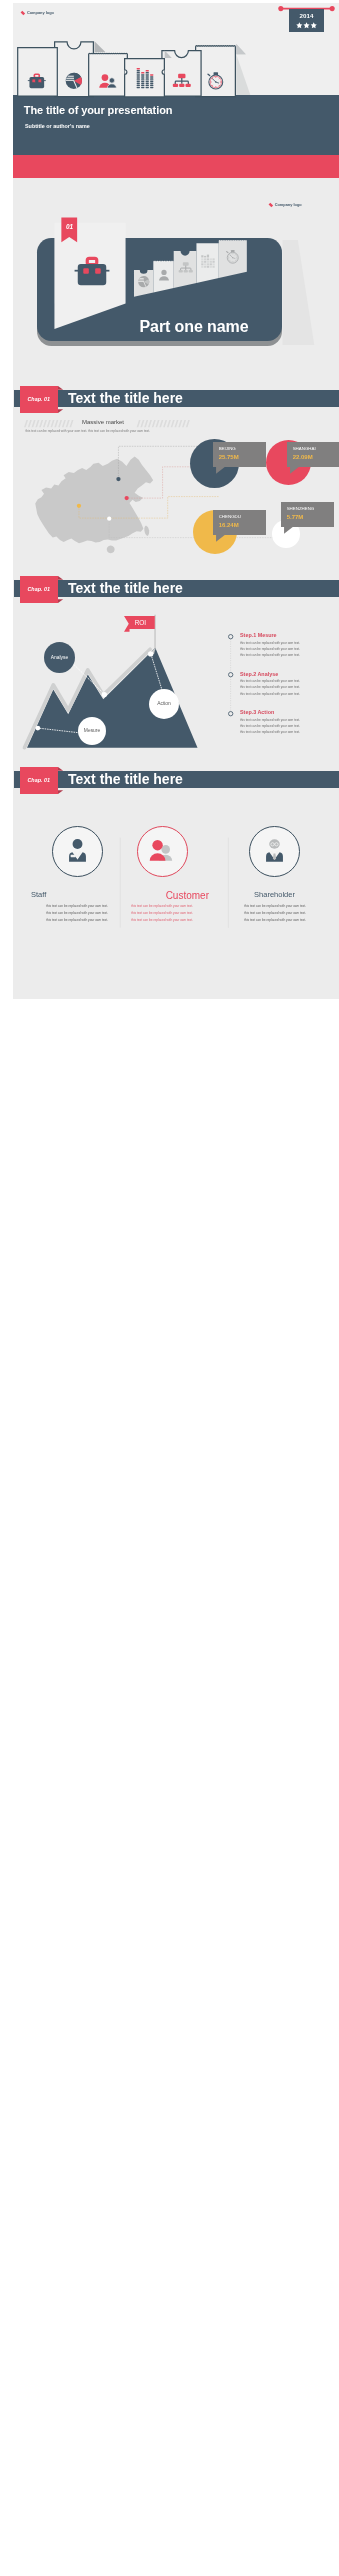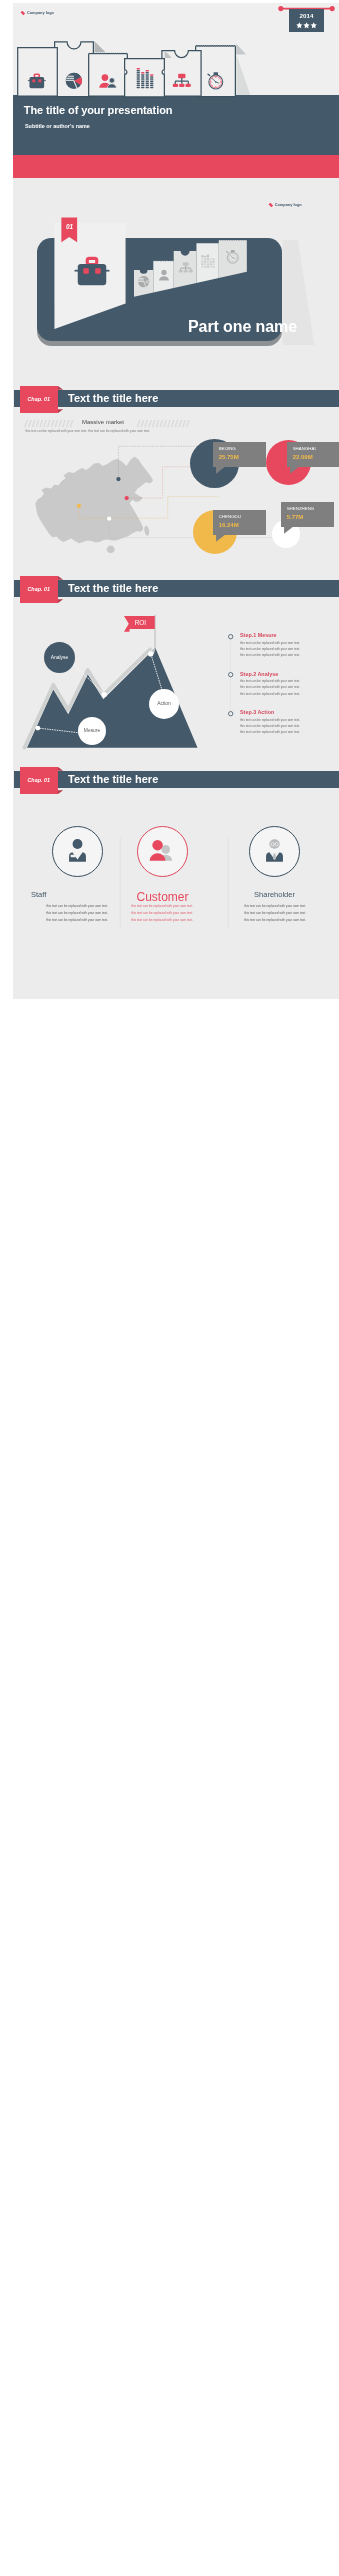--- a/index.html
+++ b/index.html
@@ -9,21 +9,21 @@
   .slide{position:absolute;left:13px;width:333px;height:235px;background:#ececec;overflow:hidden;}
   .abs{position:absolute;}
   svg{display:block;overflow:visible;}
 
   
   .hdr{position:absolute;left:0.5px;top:6.7px;width:332px;height:17.5px;background:#44596a;}
   .hdr-tab{position:absolute;left:6.7px;top:3.1px;width:38px;height:27px;background:#e8485e;color:#fff;
            font-size:5.4px;font-weight:bold;font-style:italic;line-height:27px;text-align:center;
            box-sizing:border-box;white-space:nowrap;}
   .hdr-title{position:absolute;left:55px;top:6.7px;height:17.5px;line-height:17.5px;color:#fff;
-           font-size:11px;font-weight:bold;letter-spacing:0;}
+           font-size:14px;font-weight:bold;letter-spacing:0;}
 
   .co-logo{position:absolute;font-size:3.9px;font-weight:bold;color:#44596a;white-space:nowrap;}
   .co-logo i{display:inline-block;width:3.6px;height:3.6px;background:#e8485e;
            transform:rotate(45deg) scaleY(.6);margin-right:2.1px;vertical-align:-0.5px;}
 </style>
 </head>
 <body>
 
 <div id="page">
     <div class="slide" style="top:3.1px">
@@ -286,21 +286,21 @@
   </svg>
       <div class="abs" style="left:60px;top:59px">
         <svg width="38" height="38" viewBox="0 0 48 48">
  <rect x="18" y="8" width="12" height="8" rx="2.5" fill="none" stroke="#e8485e" stroke-width="4"></rect>
  <rect x="6" y="15" width="36" height="27" rx="4" fill="#44596a"></rect>
  <rect x="2" y="22.5" width="44" height="2.2" fill="#44596a"></rect>
  <rect x="12" y="19.5" width="9" height="9" rx="2.2" fill="#e8485e" stroke="#44596a" stroke-width="2"></rect>
  <rect x="27" y="19.5" width="9" height="9" rx="2.2" fill="#e8485e" stroke="#44596a" stroke-width="2"></rect>
 </svg>
       </div>
-      <div class="abs" style="left:78px;top:125px;width:206px;color:#fff;font-size:16px;font-weight:bold;text-align:right;letter-spacing:-0.1px">Part one name</div>
+      <div class="abs" style="left:78px;top:125px;width:206px;color:#fff;font-size:16px;font-weight:bold;text-align:center;letter-spacing:-0.1px">Part one name</div>
     </div>
     <div class="slide" style="top:383px">
       <div class="hdr"></div>
   <svg class="abs" style="left:45px;top:3.1px" width="5.7" height="27" viewBox="0 0 11 52">
     <path d="M0 0 L10 7 L0 7 Z" fill="#b23c4e"></path>
         <path d="M0 52 L10 45 L0 45 Z" fill="#b23c4e"></path>
   </svg>
   <div class="hdr-tab"><span>Chap. 01</span></div>
   <div class="hdr-title">Text the title here</div>
       <svg class="abs" style="left:8.2px;top:37px" width="309" height="8.2" viewBox="0 0 600 16">
@@ -464,21 +464,21 @@
       <div class="abs" style="left:25px;top:154px;width:78px;text-align:center;color:#5d5d5d;font-size:3.2px">this text can be replaced with your own text.</div>
       <div class="abs" style="left:124px;top:62px;width:49px;height:49px;border-radius:50%;background:#f5f5f5;border:1.5px solid #e0485c"></div>
       <div class="abs" style="left:135px;top:73px">
         <svg width="27" height="27" viewBox="0 0 48 48">
  <circle cx="31.5" cy="22" r="7.6" fill="#c3c5c6"></circle>
  <path d="M20 42 a11.5 10.5 0 0 1 23 0 z" fill="#c3c5c6"></path>
  <circle cx="17" cy="14.5" r="9.3" fill="#e8485e"></circle>
  <path d="M3 42 a14 13 0 0 1 28 0 z" fill="#e8485e"></path>
 </svg>
       </div>
-      <div class="abs" style="left:103px;top:126px;width:93px;text-align:center;color:#e8485e;font-size:12px">Customer</div>
+      <div class="abs" style="left:103px;top:126px;width:93px;text-align:right;color:#e8485e;font-size:10px">Customer</div>
       <div class="abs" style="left:110px;top:140px;width:78px;text-align:center;color:#e06070;font-size:3.2px">this text can be replaced with your own text.</div>
       <div class="abs" style="left:110px;top:147px;width:78px;text-align:center;color:#e06070;font-size:3.2px">this text can be replaced with your own text.</div>
       <div class="abs" style="left:110px;top:154px;width:78px;text-align:center;color:#e06070;font-size:3.2px">this text can be replaced with your own text.</div>
       <div class="abs" style="left:236px;top:62px;width:49px;height:49px;border-radius:50%;background:#f5f5f5;border:1.5px solid #3b4f5e"></div>
       <div class="abs" style="left:248px;top:73px">
         <svg width="27" height="27" viewBox="0 0 48 48">
  <ellipse cx="24" cy="12.5" rx="9.4" ry="8.4" fill="#b9bbbc"></ellipse>
  <g fill="none" stroke="#f2f2f2" stroke-width="1.4">
             <circle cx="20.5" cy="13" r="2.9"></circle>
             <circle cx="27.5" cy="13" r="2.9"></circle>

